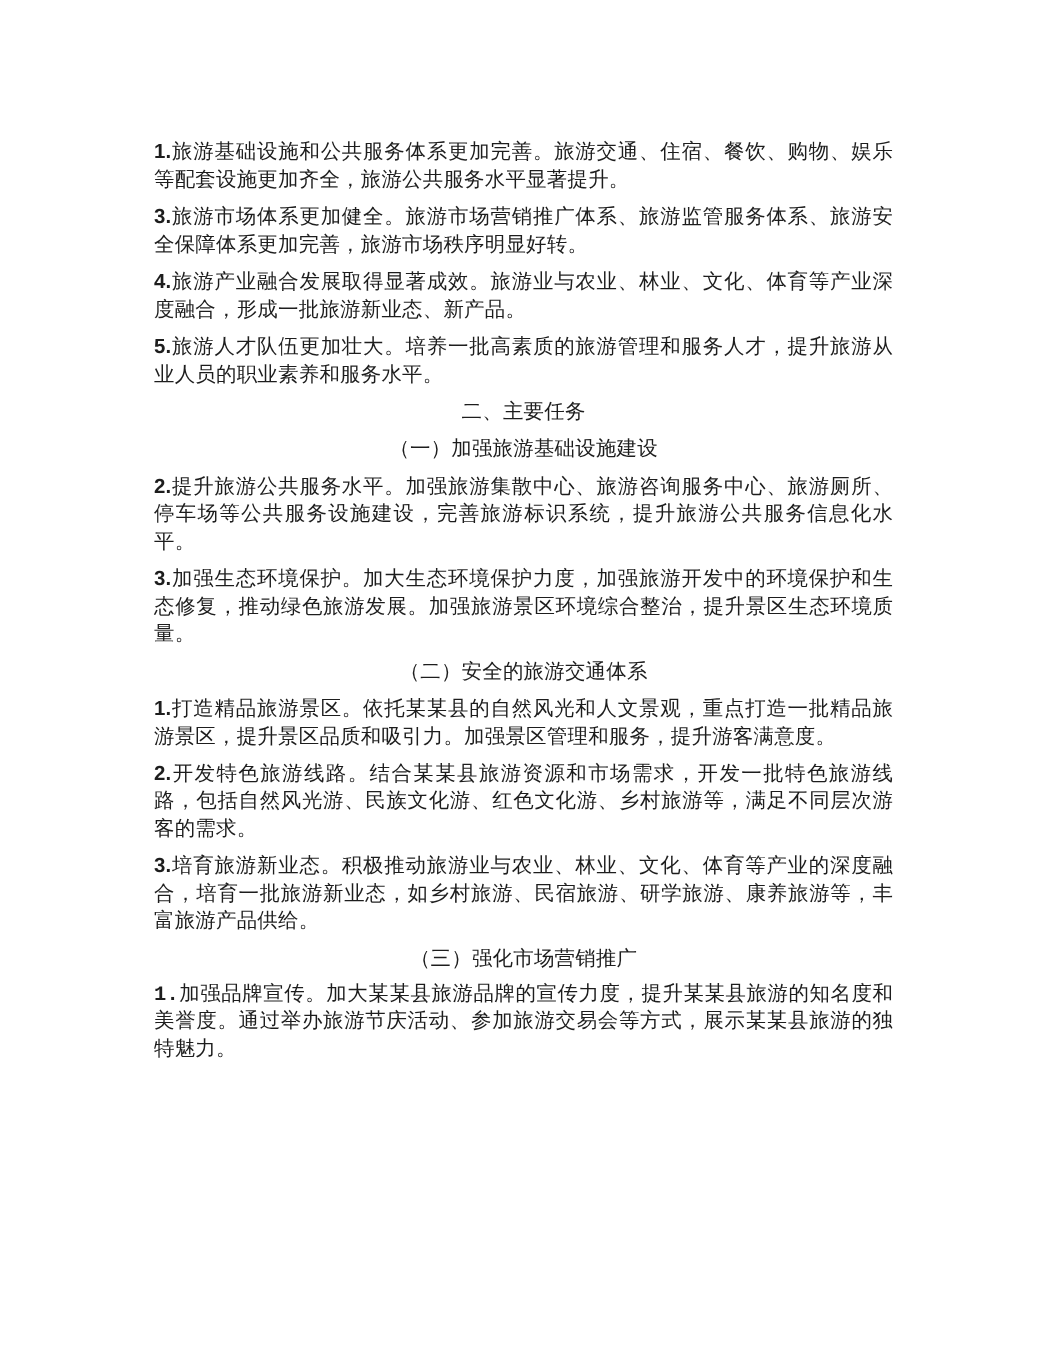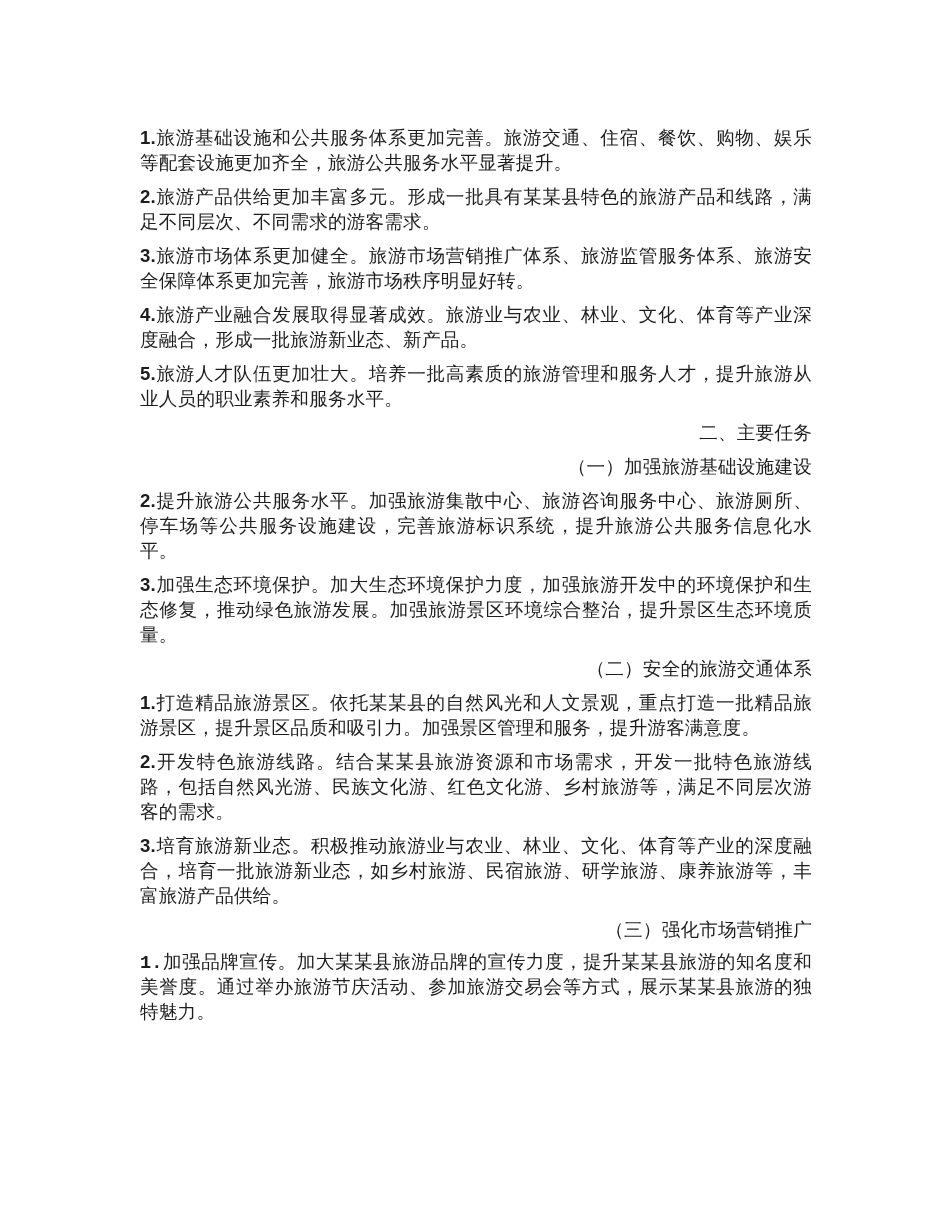--- a/index.html
+++ b/index.html
@@ -30,33 +30,32 @@
   }
   .doc-body p.block {
     margin: 0 0 9px 0;
     padding: 0;
   }
   .doc-body p.block:last-child {
     margin-bottom: 0;
     font-family: Liberation Mono, monospace;
   }
   .doc-body p.heading {
-    text-align: right;
+    text-align: center;
   }
   .doc-body b.num {
     font-weight: bold;
   }
 </style>
 </head>
 <body>
 
 <main class="doc-page">
   <article id="doc" class="doc-body" style="color: rgb(29, 29, 29);">
       <p class="block"><b class="num">1.</b><span>旅游基础设施和公共服务体系更加完善。旅游交通、住宿、餐饮、购物、娱乐等配套设施更加齐全，旅游公共服务水平显著提升。</span></p>
-      <p class="block"><b class="num">2.</b><span>旅游产品供给更加丰富多元。形成一批具有某某县特色的旅游产品和线路，满足不同层次、不同需求的游客需求。</span></p>
       <p class="block"><b class="num">3.</b><span>旅游市场体系更加健全。旅游市场营销推广体系、旅游监管服务体系、旅游安全保障体系更加完善，旅游市场秩序明显好转。</span></p>
       <p class="block"><b class="num">4.</b><span>旅游产业融合发展取得显著成效。旅游业与农业、林业、文化、体育等产业深度融合，形成一批旅游新业态、新产品。</span></p>
       <p class="block"><b class="num">5.</b><span>旅游人才队伍更加壮大。培养一批高素质的旅游管理和服务人才，提升旅游从业人员的职业素养和服务水平。</span></p>
       <p class="block heading"><span>二、主要任务</span></p>
       <p class="block heading"><span>（一）加强旅游基础设施建设</span></p>
       <p class="block"><b class="num">2.</b><span>提升旅游公共服务水平。加强旅游集散中心、旅游咨询服务中心、旅游厕所、停车场等公共服务设施建设，完善旅游标识系统，提升旅游公共服务信息化水平。</span></p>
       <p class="block"><b class="num">3.</b><span>加强生态环境保护。加大生态环境保护力度，加强旅游开发中的环境保护和生态修复，推动绿色旅游发展。加强旅游景区环境综合整治，提升景区生态环境质量。</span></p>
       <p class="block heading"><span>（二）安全的旅游交通体系</span></p>
       <p class="block"><b class="num">1.</b><span>打造精品旅游景区。依托某某县的自然风光和人文景观，重点打造一批精品旅游景区，提升景区品质和吸引力。加强景区管理和服务，提升游客满意度。</span></p>
       <p class="block"><b class="num">2.</b><span>开发特色旅游线路。结合某某县旅游资源和市场需求，开发一批特色旅游线路，包括自然风光游、民族文化游、红色文化游、乡村旅游等，满足不同层次游客的需求。</span></p>

